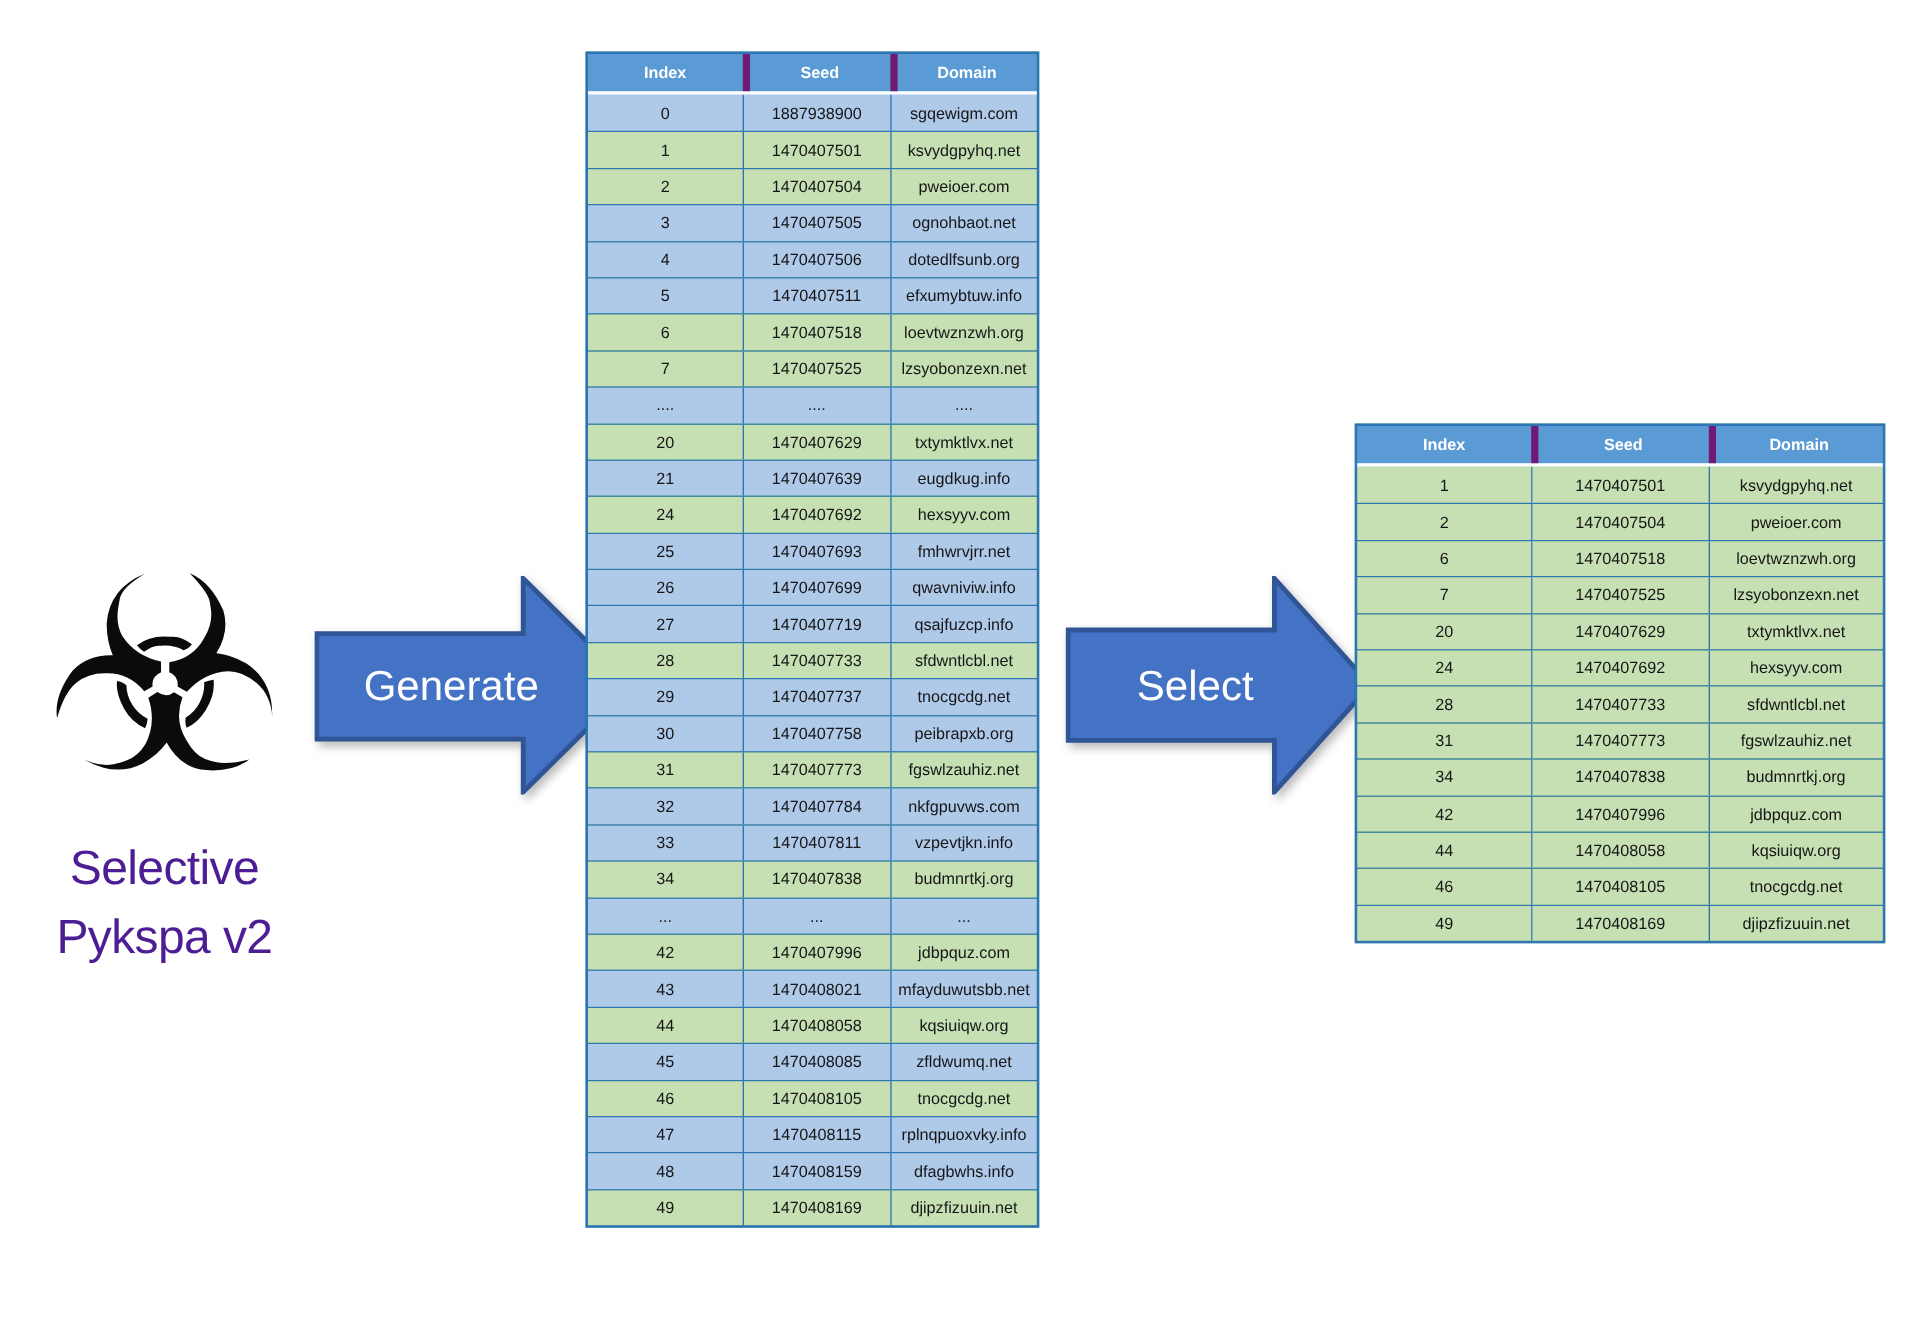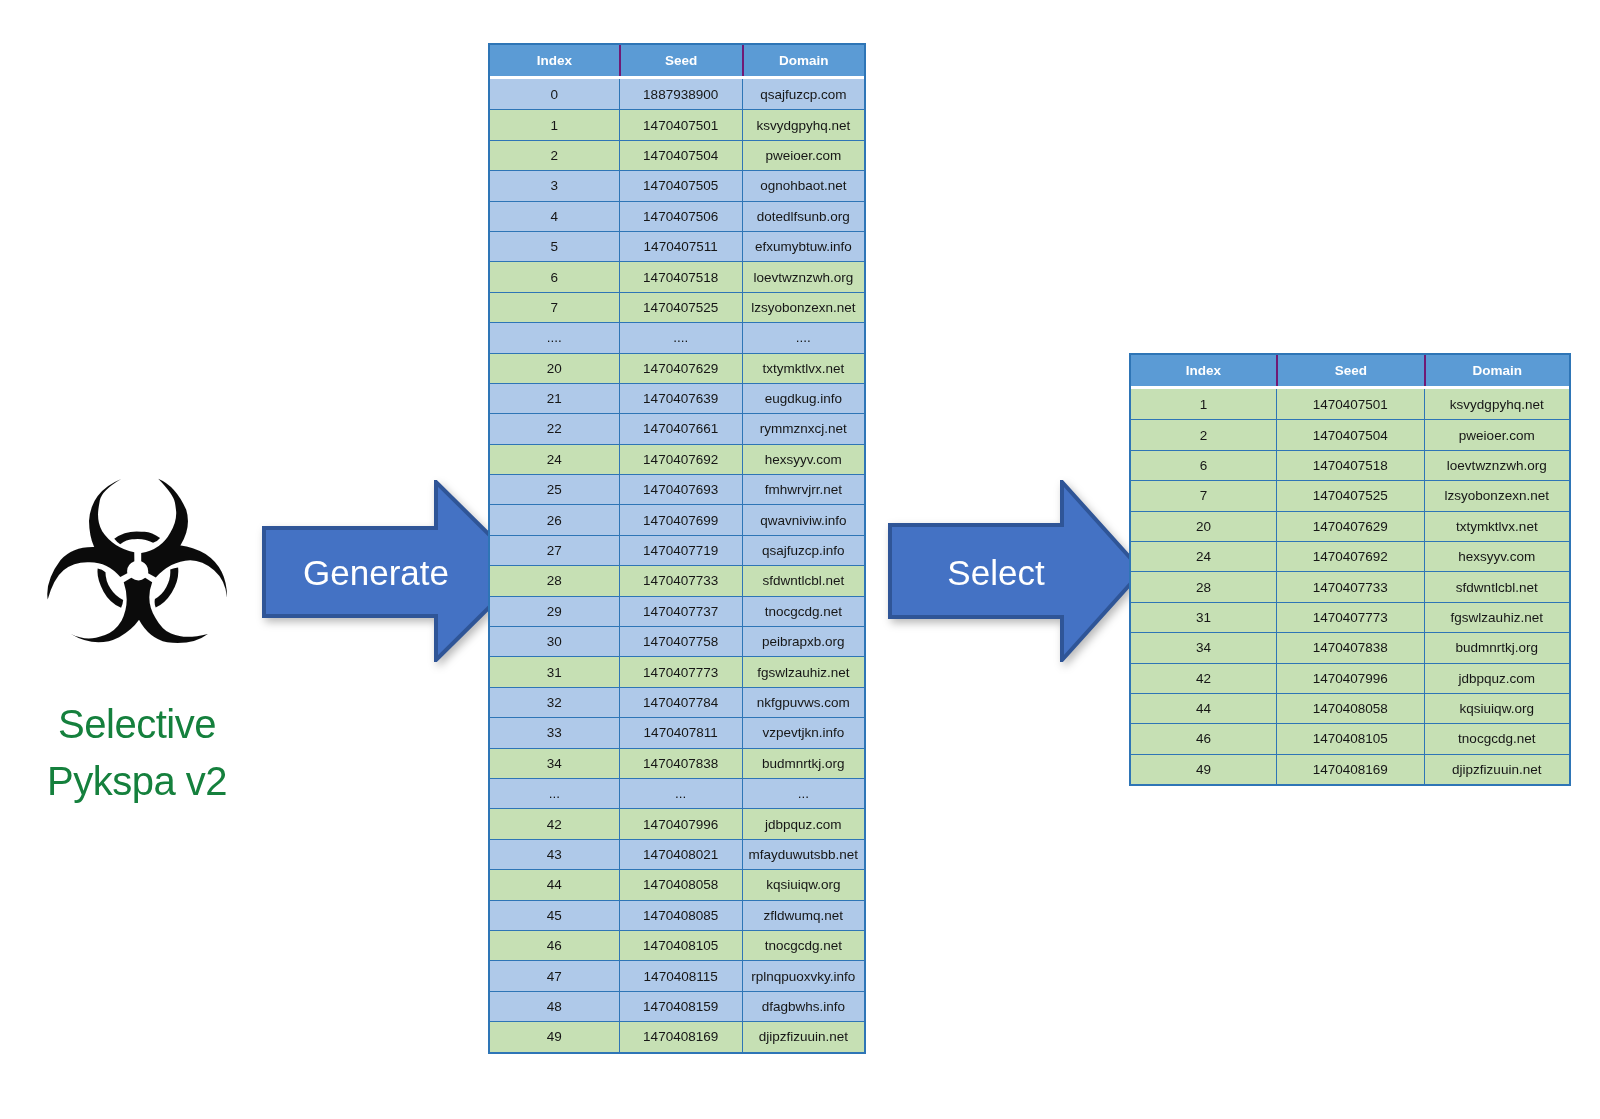--- a/index.html
+++ b/index.html
@@ -3,33 +3,33 @@
 <meta charset="utf-8">
 <style>
   html,body{margin:0;padding:0;background:#ffffff;}
   body{font-family:"Liberation Sans", sans-serif;}
   .canvas{position:relative;width:1600px;height:1119px;background:#fff;overflow:hidden;}
 
   
   .malware{position:absolute;left:17px;top:440px;width:240px;text-align:center;}
   .biohazard{font-family:"DejaVu Sans", sans-serif;font-size:225px;line-height:245px;color:#0b0b0b;
              display:flex;align-items:center;justify-content:center;height:250px;}
-  .malware-title{margin-top:6px;font-size:40px;line-height:57px;color:#15803d;letter-spacing:-0.5px;}
+  .malware-title{margin-top:6px;font-size:40px;line-height:57px;color:#4c1d95;letter-spacing:-0.5px;}
 
   
   .arrow-svg{position:absolute;filter:drop-shadow(3px 4px 4px rgba(0,0,0,0.28));}
   .arrow-svg polygon{fill:var(--arrow_fill);stroke:var(--arrow_stroke);stroke-width:4;stroke-linejoin:miter;}
   .arrow-svg text{fill:#ffffff;font-family:"Liberation Sans", sans-serif;font-size:35px;}
 
   
   .ptable{position:absolute;box-sizing:border-box;border:2px solid var(--grid);background:#0f766e;}
   .hrow{display:flex;height:31px;background:var(--header_bg);border-bottom:3px solid #ffffff;}
   .hcell{display:flex;align-items:center;justify-content:center;box-sizing:border-box;
          color:#fff;font-weight:bold;font-size:13.5px;}
-  .hcell + .hcell{border-left:2px solid #701a75;text-align:center;}
+  .hcell + .hcell{border-left:6px solid #701a75;text-align:center;}
   .trow{display:flex;height:30.4px;box-sizing:border-box;}
   .trow + .trow{border-top:1.6px solid var(--grid);}
   .tcell{display:flex;align-items:center;justify-content:center;box-sizing:border-box;
          font-size:13.5px;color:#161616;overflow:hidden;white-space:nowrap;}
   .tcell + .tcell{border-left:1.6px solid var(--grid);}
   .trow.blue  .tcell{background:var(--row_blue);}
   .trow.green .tcell{background:var(--row_green);}
 
   .t-left{left:488px;top:43px;width:378px;}
   .t-left .col-index{width:34.4%;}
@@ -66,21 +66,21 @@
 
   <div class="ptable t-left">
     <div class="hrow">
       <div class="hcell col-index">Index</div>
       <div class="hcell col-seed">Seed</div>
       <div class="hcell col-domain">Domain</div>
     </div>
   <div class="trow blue">
         <div class="tcell col-index">0</div>
         <div class="tcell col-seed">1887938900</div>
-        <div class="tcell col-domain">qsajfuzcp.com</div>
+        <div class="tcell col-domain">sgqewigm.com</div>
       </div>
       <div class="trow green">
         <div class="tcell col-index">1</div>
         <div class="tcell col-seed">1470407501</div>
         <div class="tcell col-domain">ksvydgpyhq.net</div>
       </div>
       <div class="trow green">
         <div class="tcell col-index">2</div>
         <div class="tcell col-seed">1470407504</div>
         <div class="tcell col-domain">pweioer.com</div>
@@ -117,25 +117,20 @@
       </div>
       <div class="trow green">
         <div class="tcell col-index">20</div>
         <div class="tcell col-seed">1470407629</div>
         <div class="tcell col-domain">txtymktlvx.net</div>
       </div>
       <div class="trow blue">
         <div class="tcell col-index">21</div>
         <div class="tcell col-seed">1470407639</div>
         <div class="tcell col-domain">eugdkug.info</div>
-      </div>
-      <div class="trow blue">
-        <div class="tcell col-index">22</div>
-        <div class="tcell col-seed">1470407661</div>
-        <div class="tcell col-domain">rymmznxcj.net</div>
       </div>
       <div class="trow green">
         <div class="tcell col-index">24</div>
         <div class="tcell col-seed">1470407692</div>
         <div class="tcell col-domain">hexsyyv.com</div>
       </div>
       <div class="trow blue">
         <div class="tcell col-index">25</div>
         <div class="tcell col-seed">1470407693</div>
         <div class="tcell col-domain">fmhwrvjrr.net</div>

